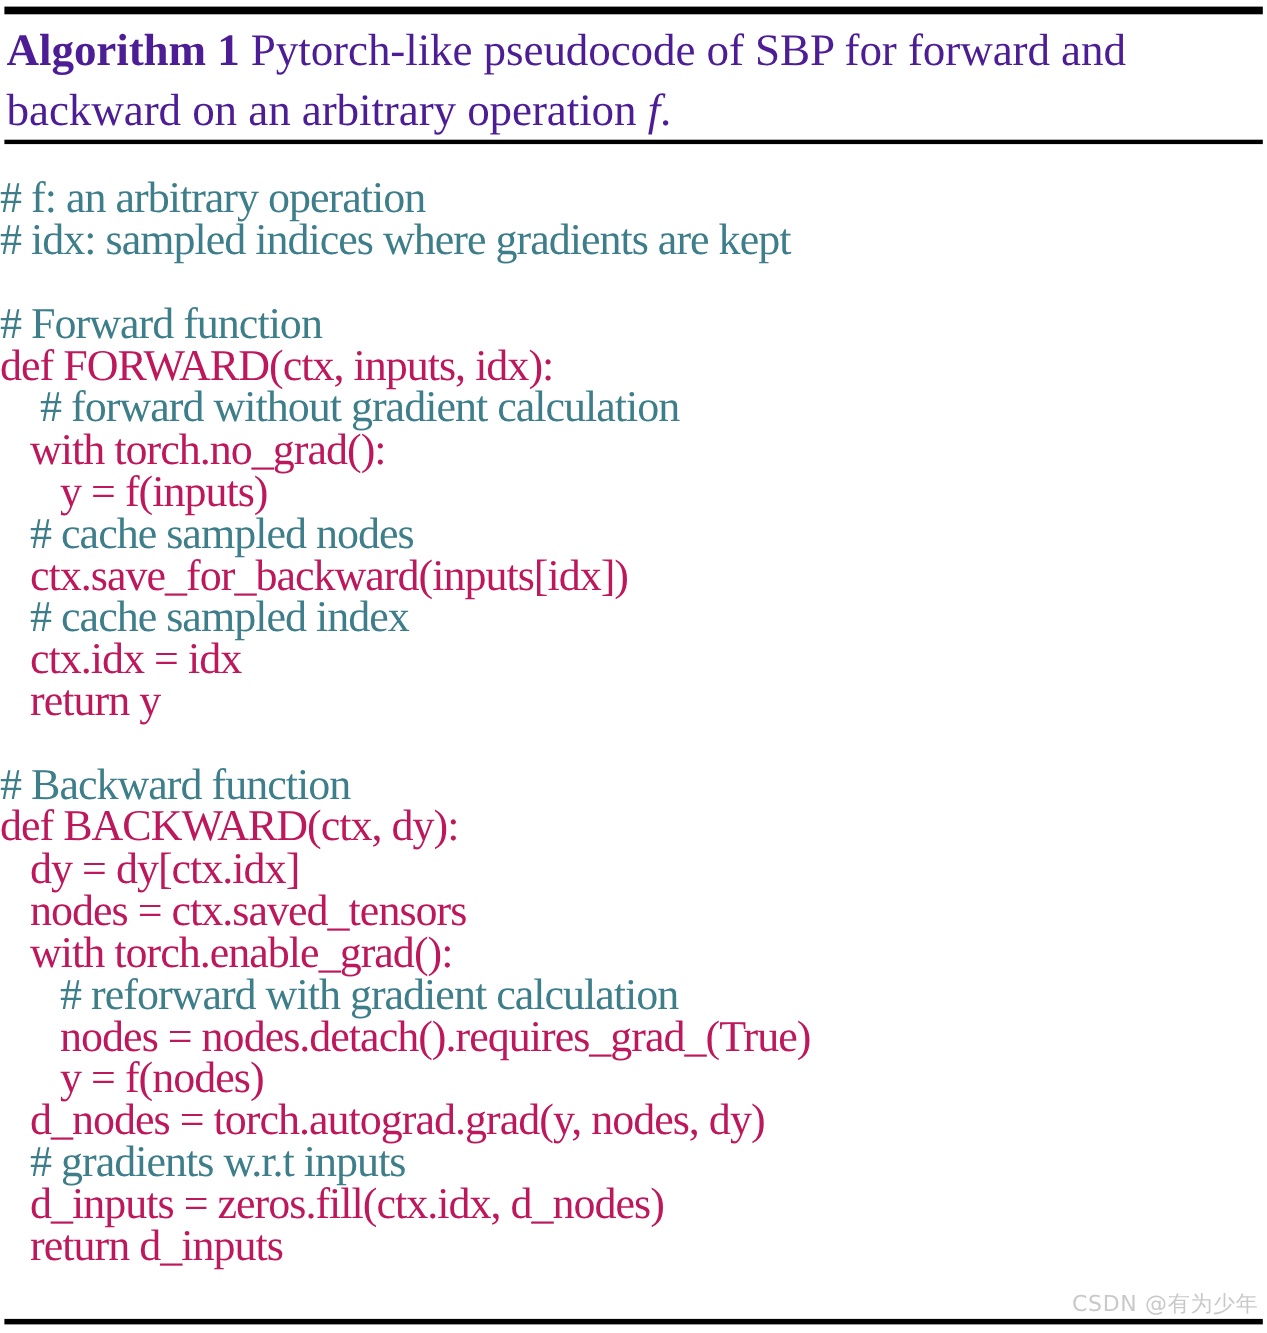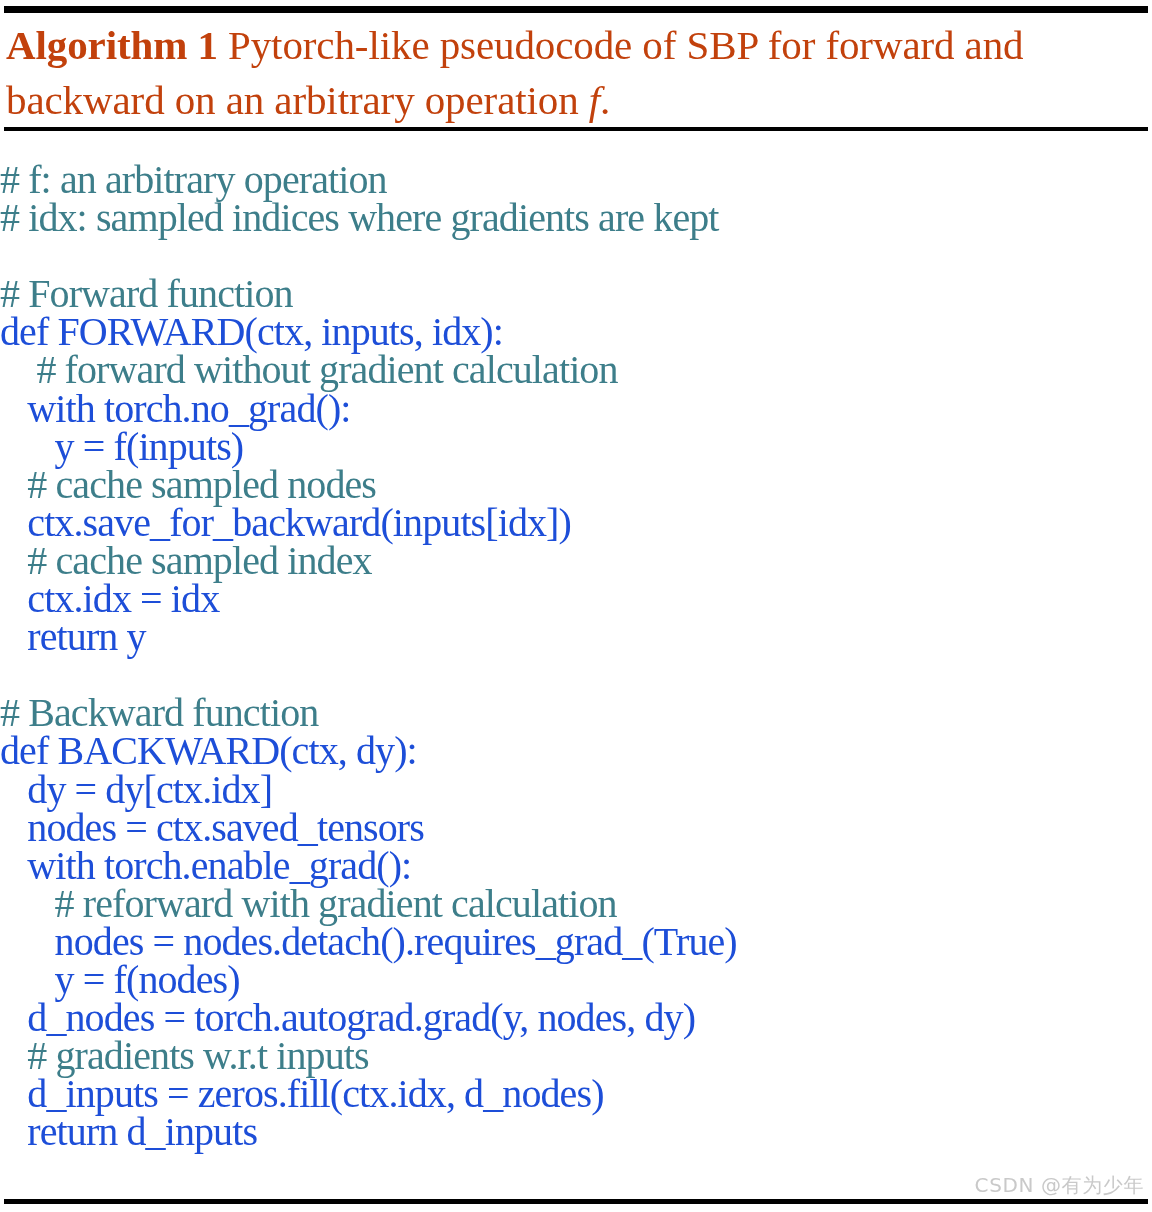--- a/index.html
+++ b/index.html
@@ -38,21 +38,21 @@
 
   
   .algo-title {
     position: absolute;
     left: 6px;
     top: 18px;
     width: 1140px;
     font-size: 41px;
     line-height: 55px;
     letter-spacing: -0.1px;
-    color: #c2410c;
+    color: #4c1d95;
   }
   .algo-title .algo-num {
     font-weight: bold;
   }
   .algo-title .algo-f {
     font-style: italic;
     font-family: "Liberation Serif", "DejaVu Serif", serif;
   }
 
   
@@ -71,21 +71,21 @@
     height: 38.1px;
     white-space: pre;
   }
   .code-line.blank {
     height: 38.1px;
   }
   .tok-comment {
     color: #3d7e8a;
   }
   .tok-code {
-    color: #1d4ed8;
+    color: #be185d;
   }
 
   
   .watermark {
     position: absolute;
     right: 8px;
     top: 1176px;
     font-family: "DejaVu Sans", "Liberation Sans", sans-serif;
     font-size: 20px;
     line-height: 18px;

